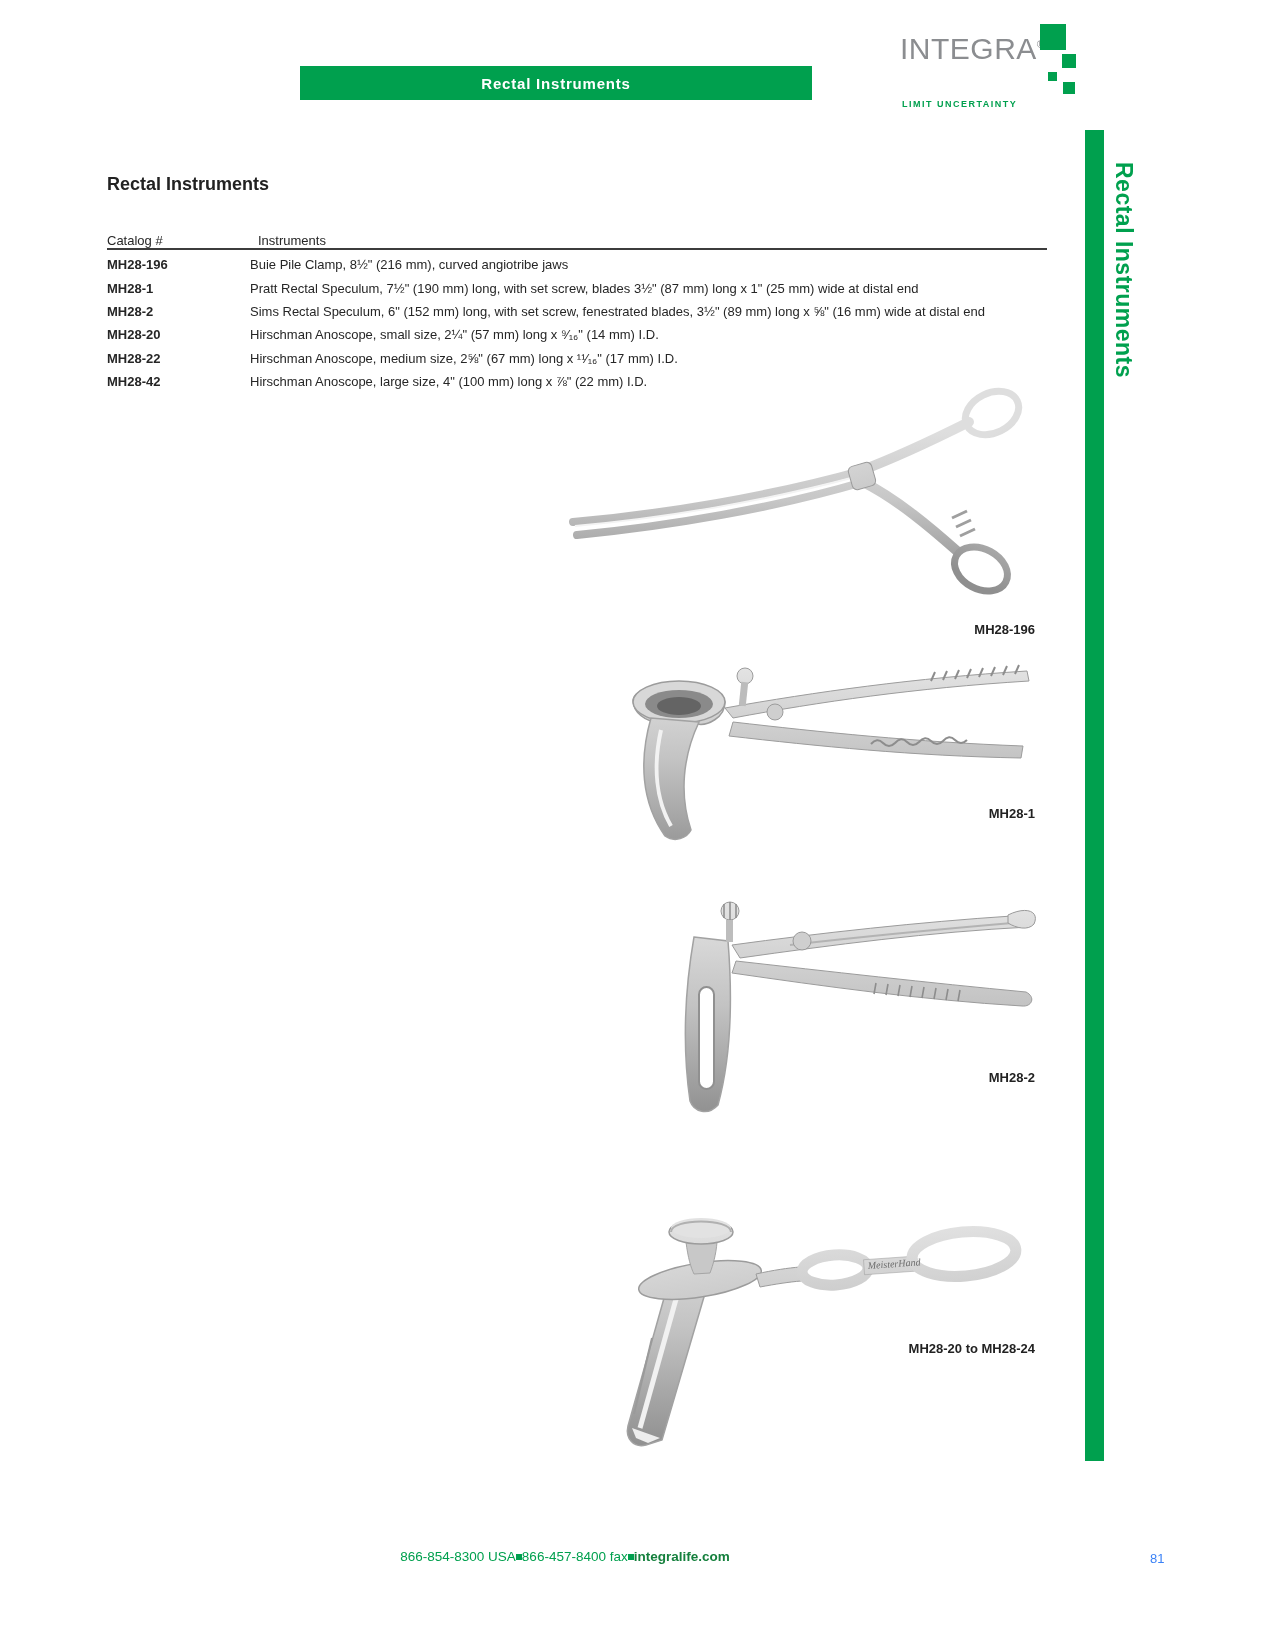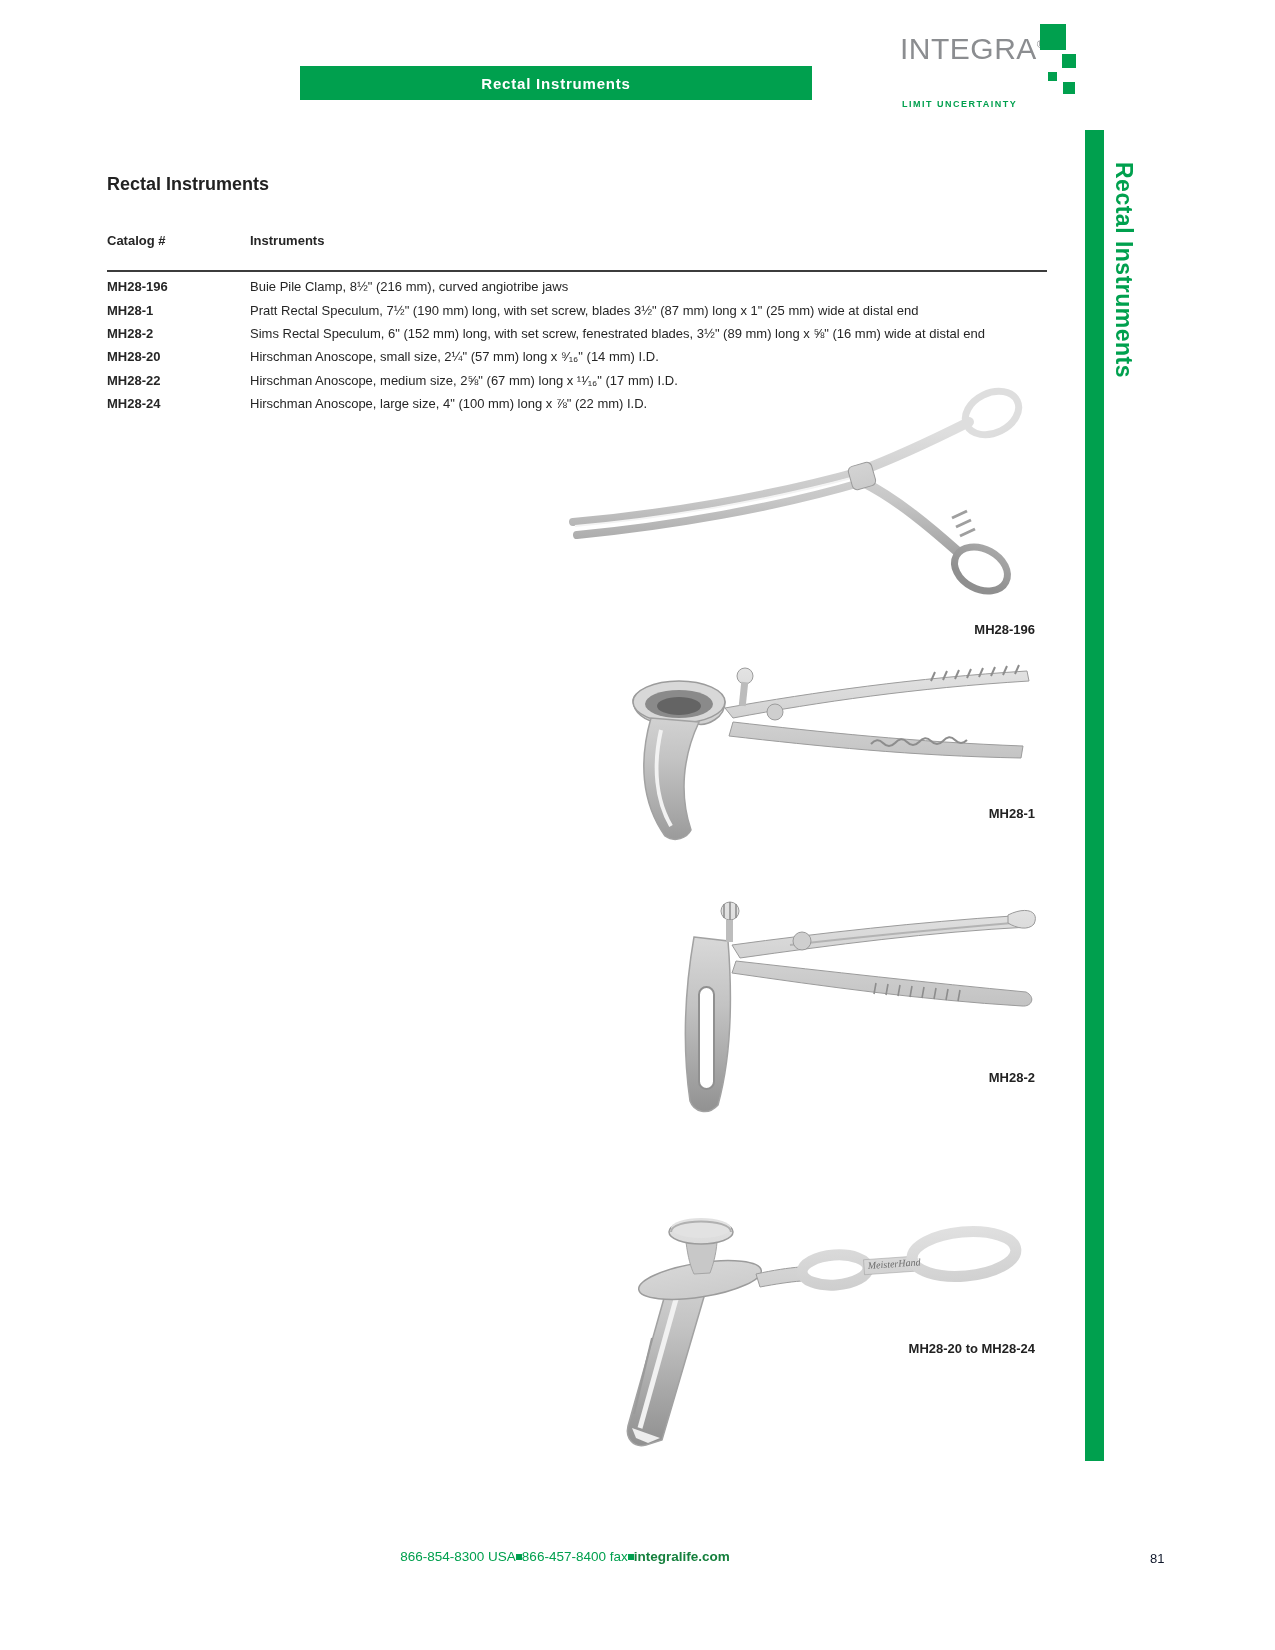--- a/index.html
+++ b/index.html
@@ -25,38 +25,38 @@
 
   
   .side-strip { position:absolute; left:1085px; top:130px; width:19px; height:1331px; background:#00A04E; }
   .side-label { position:absolute; left:1110px; top:162px; writing-mode:vertical-rl;
                 font-size:23px; font-weight:bold; color:#00A04E; letter-spacing:.5px; }
 
   
   .section-title { position:absolute; left:107px; top:174px; font-size:18px; font-weight:bold; color:#222; }
 
   .catalog-table { position:absolute; left:107px; top:233px; width:940px; font-size:13px; }
-  .t-head { display:flex; font-weight:bold; padding-bottom:22px; border-bottom:2px solid #3c3c3c; }
+  .t-head { display:flex; font-weight:normal; padding-bottom:0; border-bottom:2px solid #3c3c3c;gap:8px; }
   .col-cat { flex:0 0 143px; width:143px; }
   .t-body { padding-top:3px; }
   .t-row { display:flex; height:23.4px; align-items:center; white-space:nowrap; }
   .t-row .col-cat { font-weight:bold; }
   .col-desc { flex:1; }
 
   
   .fig-img { position:absolute; }
   .fig-cap { position:absolute; left:775px; width:260px; text-align:right;
              font-size:13px; font-weight:bold; color:#222; }
 
   
   .footer { position:absolute; left:0; top:1549px; width:1130px; display:flex;
             justify-content:center; align-items:center; font-size:13.5px; color:#00A04E; }
   .sep { width:6px; height:6px; background:#00A04E; display:inline-block; }
   .site { font-weight:bold; color:#15803d; text-decoration:none; }
-  .page-num { position:absolute; left:1150px; top:1551px; font-size:13px; color:#0f172a; }
+  .page-num { position:absolute; left:1150px; top:1551px; font-size:13px; color:#3b82f6; }
 </style>
 </head>
 <body>
 
 <div class="page">
 
   <div class="header-bar">
     <span class="header-bar-title">Rectal Instruments</span>
   </div>
 
@@ -94,21 +94,21 @@
       </div>
       <div class="t-row">
         <span class="col-cat">MH28-20</span>
         <span class="col-desc">Hirschman Anoscope, small size, 2¼" (57 mm) long x ⁹⁄₁₆" (14 mm) I.D.</span>
       </div>
       <div class="t-row">
         <span class="col-cat">MH28-22</span>
         <span class="col-desc">Hirschman Anoscope, medium size, 2⅝" (67 mm) long x ¹¹⁄₁₆" (17 mm) I.D.</span>
       </div>
       <div class="t-row">
-        <span class="col-cat">MH28-24</span>
+        <span class="col-cat">MH28-42</span>
         <span class="col-desc">Hirschman Anoscope, large size, 4" (100 mm) long x ⅞" (22 mm) I.D.</span>
       </div>
     </div>
   </div>
 
   <svg class="fig-img" style="left:555px;top:372px;width:490px;height:245px" viewBox="0 0 490 245">
     <defs>
       <linearGradient id="m1" x1="0" y1="60" x2="0" y2="210" gradientUnits="userSpaceOnUse">
         <stop offset="0" stop-color="#dedede"></stop>
           <stop offset=".45" stop-color="#c7c7c7"></stop>

